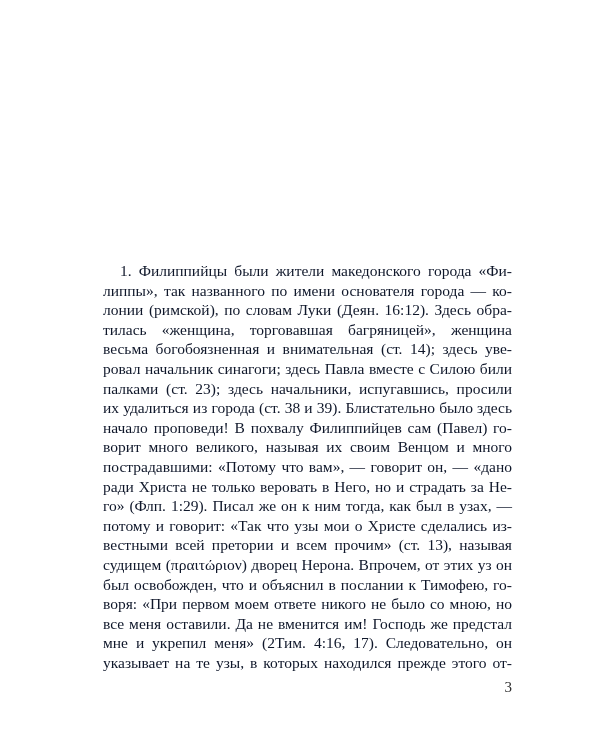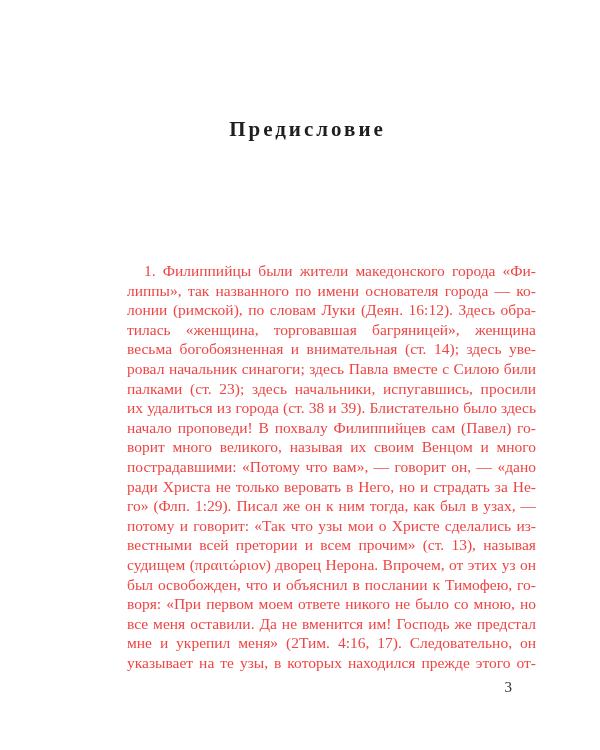--- a/index.html
+++ b/index.html
@@ -32,43 +32,41 @@
     line-height: 24px;
     color: #1f1f1f;
   }
   .body-text {
     position: absolute;
     top: 261px;
     left: 103px;
     width: 409px;
     font-size: 15.5px;
     line-height: 19.6px;
-    color: #ef4444;
+    color: #0f172a;
     white-space: pre-line;
     text-align: justify;
     text-align-last: justify;
     text-indent: 17px;
     word-spacing: -1.5px;
-    margin-left: 24px;
   }
   .page-number {
     position: absolute;
     top: 679px;
     left: 103px;
     width: 409px;
     text-align: right;
     font-size: 15px;
     color: #2e2e2e;
   }
 </style>
 </head>
 <body>
 
 <div class="page">
-  <h1 class="title">Предисловие</h1>
 
   <div class="body-text">1. Филиппийцы были жители македонского города «Фи-
 липпы», так названного по имени основателя города — ко-
 лонии (римской), по словам Луки (Деян. 16:12). Здесь обра-
 тилась «женщина, торговавшая багряницей», женщина
 весьма богобоязненная и внимательная (ст. 14); здесь уве-
 ровал начальник синагоги; здесь Павла вместе с Силою били
 палками (ст. 23); здесь начальники, испугавшись, просили
 их удалиться из города (ст. 38 и 39). Блистательно было здесь
 начало проповеди! В похвалу Филиппийцев сам (Павел) го-

